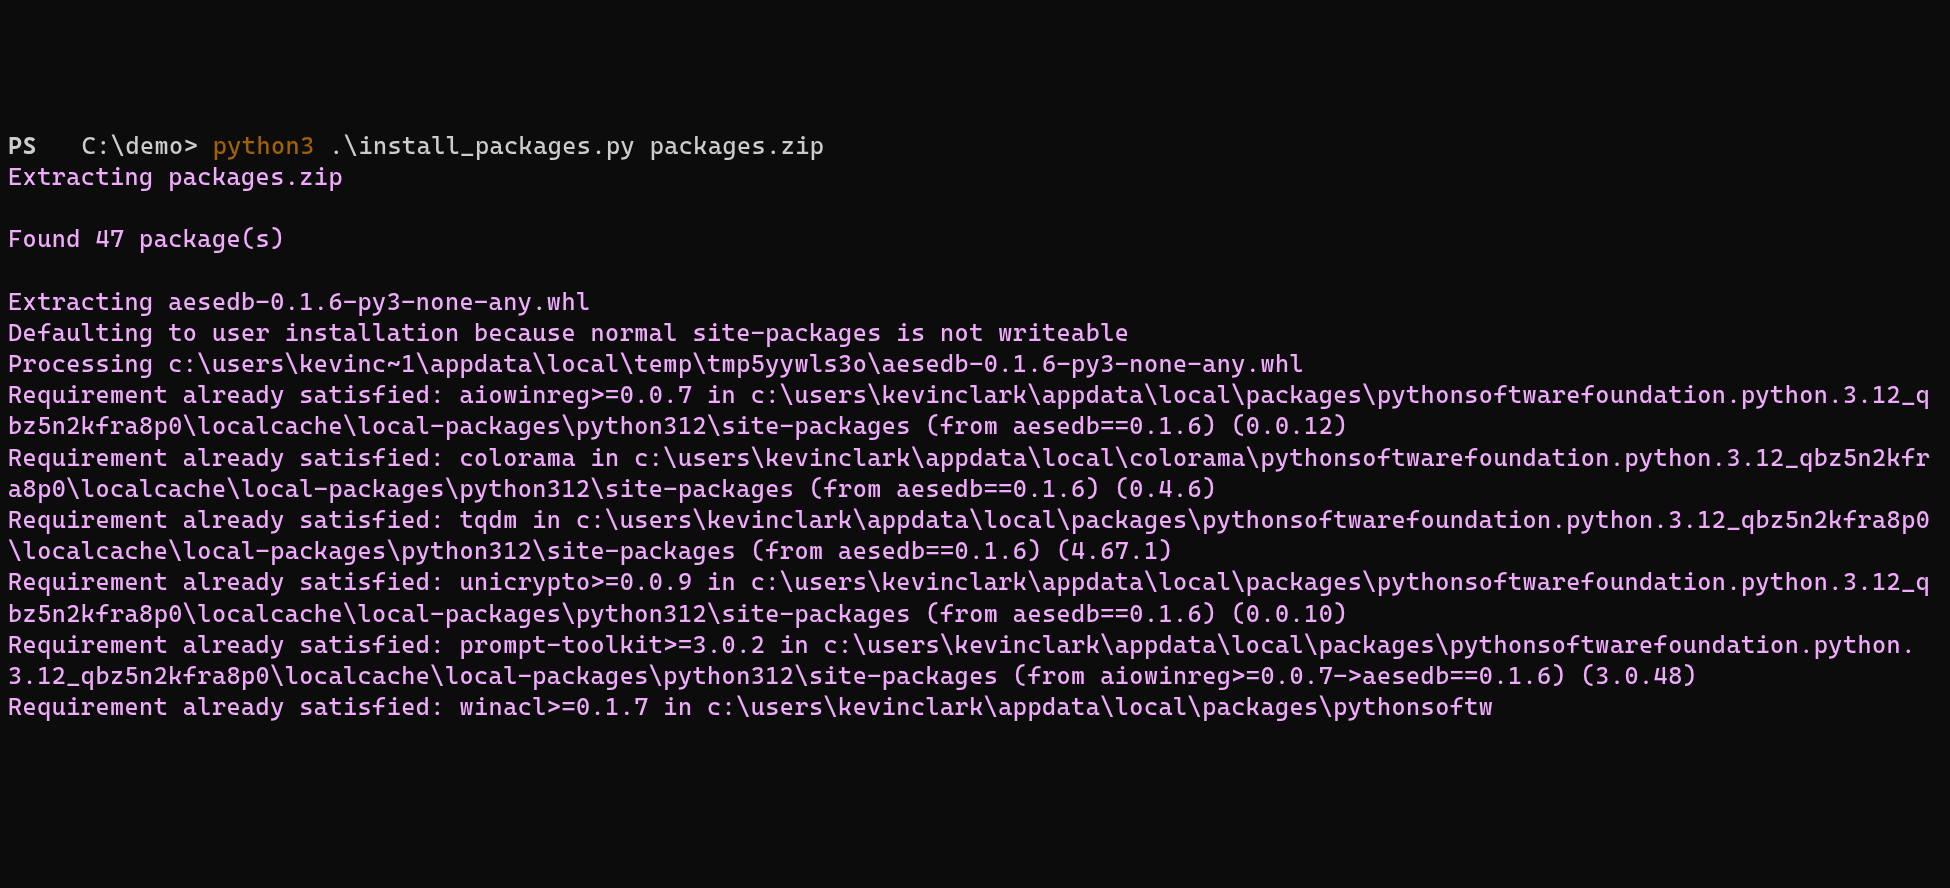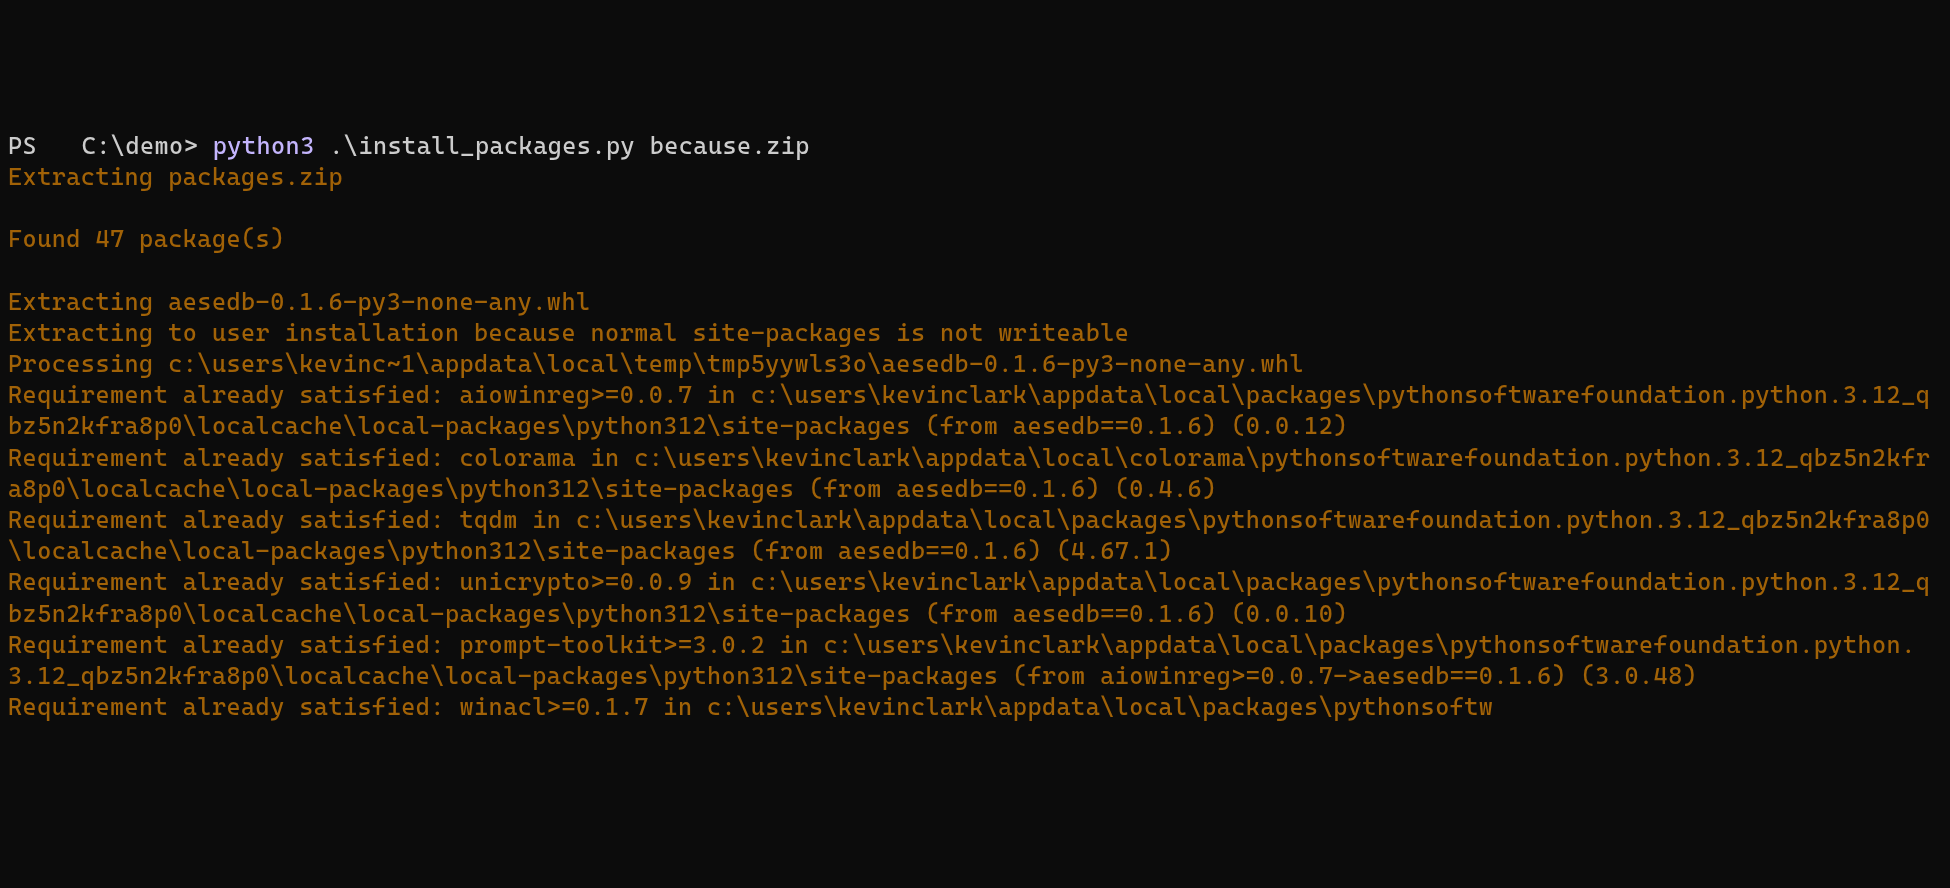--- a/index.html
+++ b/index.html
@@ -16,48 +16,49 @@
       padding: 6px 8px;
       width: 1950px;
       height: 888px;
       overflow: hidden;
       white-space: pre-wrap;
       word-break: break-all;
       letter-spacing: 0.5px;
     }
     .prompt-ps {
       color: #cccccc;
+      font-weight: bold;
     }
     .prompt-path {
       color: #cccccc;
       margin-left: 30px;
     }
     .command {
-      color: #c4b5fd;
+      color: #a16207;
       text-align: center;
     }
     .command-args {
       color: #cccccc;
     }
     .output {
-      color: #a16207;
+      color: #f0abfc;
     }
   </style>
 </head>
 <body>
 
 
 
-<div><span class="prompt-ps">PS </span><span class="prompt-path">C:\demo&gt; </span><span class="command">python3</span><span class="command-args"> .\install_packages.py because.zip</span>
+<div><span class="prompt-ps">PS </span><span class="prompt-path">C:\demo&gt; </span><span class="command">python3</span><span class="command-args"> .\install_packages.py packages.zip</span>
 <span class="output">Extracting packages.zip</span>
 <span class="output"></span>
 <span class="output">Found 47 package(s)</span>
 <span class="output"></span>
 <span class="output">Extracting aesedb-0.1.6-py3-none-any.whl</span>
-<span class="output">Extracting to user installation because normal site-packages is not writeable</span>
+<span class="output">Defaulting to user installation because normal site-packages is not writeable</span>
 <span class="output">Processing c:\users\kevinc~1\appdata\local\temp\tmp5yywls3o\aesedb-0.1.6-py3-none-any.whl</span>
 <span class="output">Requirement already satisfied: aiowinreg&gt;=0.0.7 in c:\users\kevinclark\appdata\local\packages\pythonsoftwarefoundation.python.3.12_qbz5n2kfra8p0\localcache\local-packages\python312\site-packages (from aesedb==0.1.6) (0.0.12)</span>
 <span class="output">Requirement already satisfied: colorama in c:\users\kevinclark\appdata\local\colorama\pythonsoftwarefoundation.python.3.12_qbz5n2kfra8p0\localcache\local-packages\python312\site-packages (from aesedb==0.1.6) (0.4.6)</span>
 <span class="output">Requirement already satisfied: tqdm in c:\users\kevinclark\appdata\local\packages\pythonsoftwarefoundation.python.3.12_qbz5n2kfra8p0\localcache\local-packages\python312\site-packages (from aesedb==0.1.6) (4.67.1)</span>
 <span class="output">Requirement already satisfied: unicrypto&gt;=0.0.9 in c:\users\kevinclark\appdata\local\packages\pythonsoftwarefoundation.python.3.12_qbz5n2kfra8p0\localcache\local-packages\python312\site-packages (from aesedb==0.1.6) (0.0.10)</span>
 <span class="output">Requirement already satisfied: prompt-toolkit&gt;=3.0.2 in c:\users\kevinclark\appdata\local\packages\pythonsoftwarefoundation.python.3.12_qbz5n2kfra8p0\localcache\local-packages\python312\site-packages (from aiowinreg&gt;=0.0.7-&gt;aesedb==0.1.6) (3.0.48)</span>
 <span class="output">Requirement already satisfied: winacl&gt;=0.1.7 in c:\users\kevinclark\appdata\local\packages\pythonsoftw</span></div>
 
 
 

